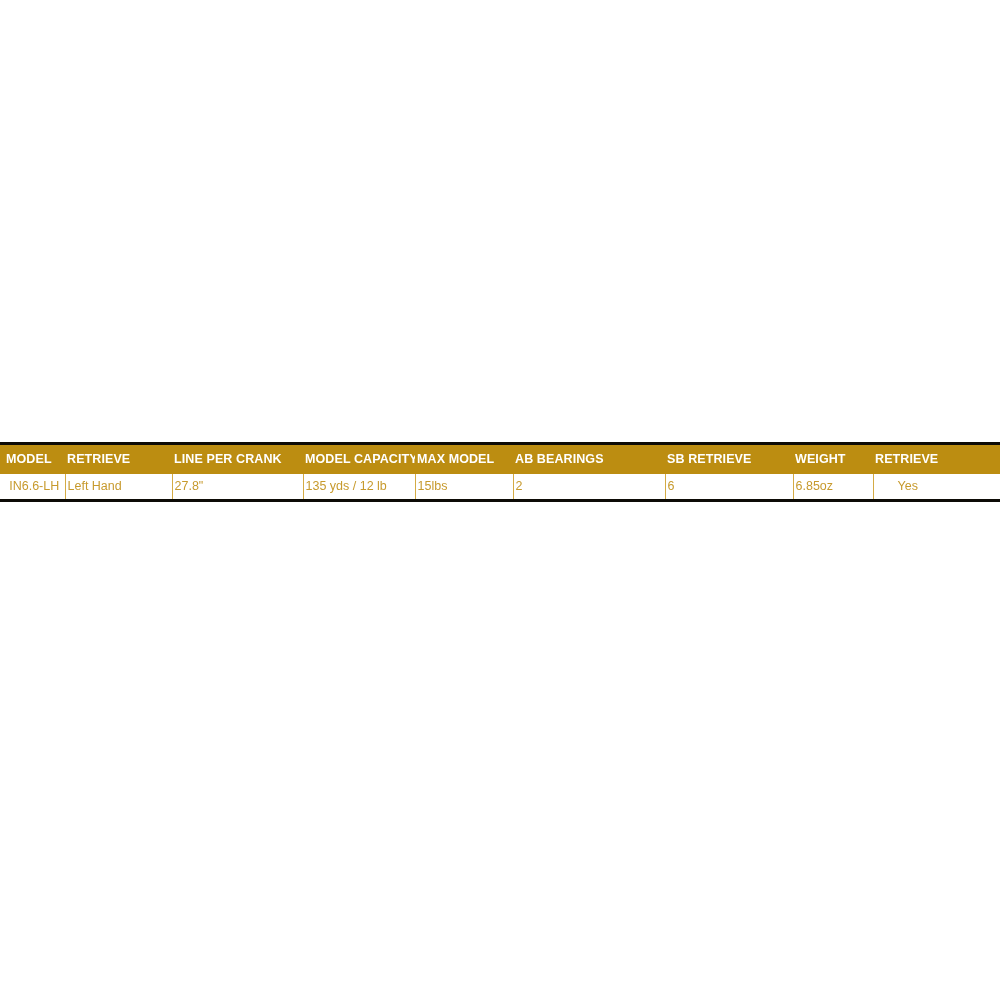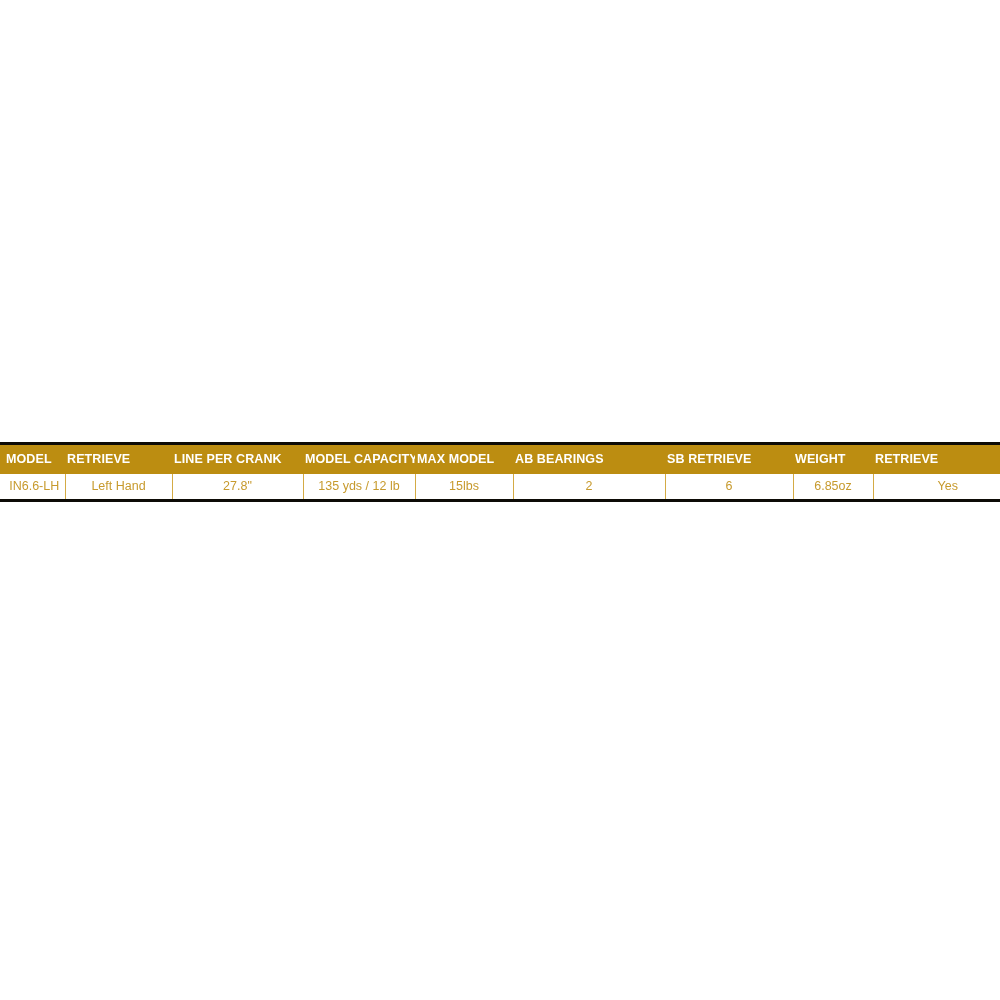--- a/index.html
+++ b/index.html
@@ -61,21 +61,21 @@
   table.spec-table thead th.col-model {
     text-align: left;
     padding-left: 6px;
   }
 
   
   table.spec-table tbody td {
     color: #c79a2d;
     font-size: 12.5px;
     font-weight: normal;
-    text-align: center;
+    text-align: left;
     height: 20px;
     line-height: 14px;
     padding: 2px 2px 3px 2px;
     background: #ffffff;
     border-right: 1px solid #d4ab45;
     border-bottom: 1px solid #d4ab45;
     white-space: nowrap;
     overflow: hidden;
   }
   table.spec-table tbody tr td:last-child {

